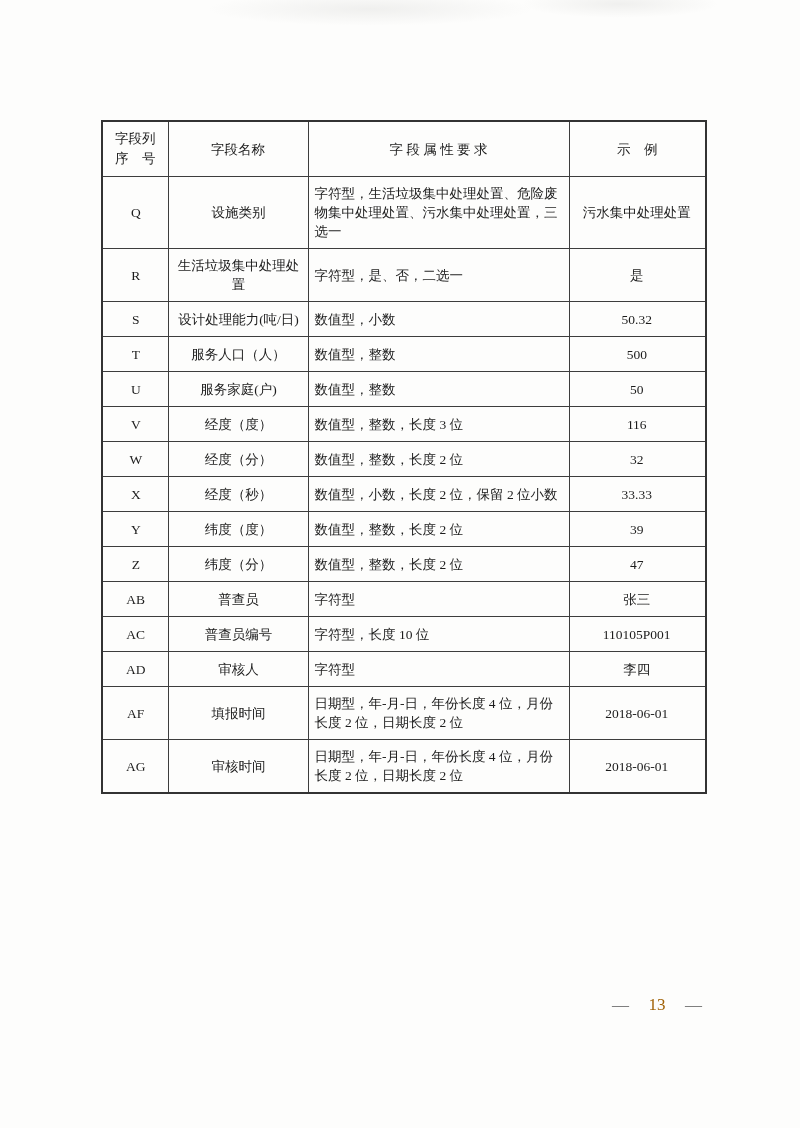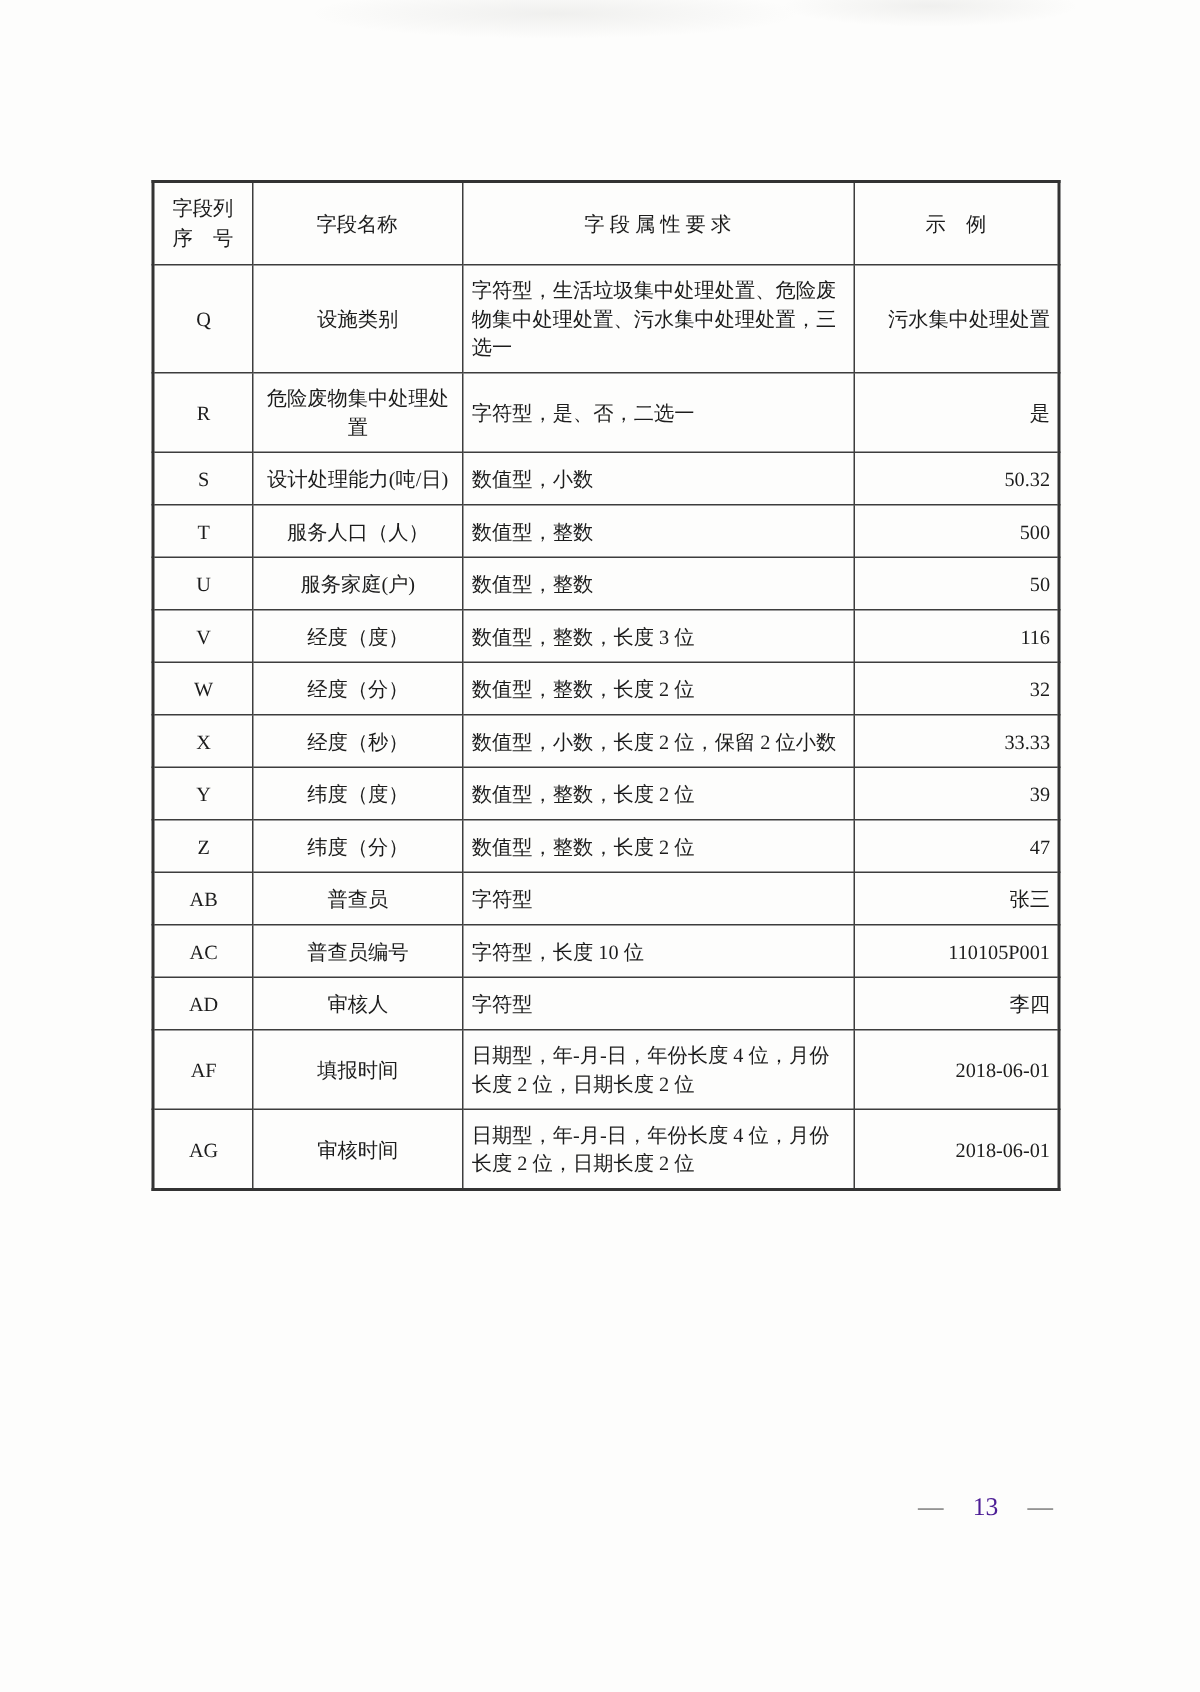--- a/index.html
+++ b/index.html
@@ -46,36 +46,36 @@
     height: 52px;
   }
   .spec-table td {
     vertical-align: middle;
     padding: 7px 5px 7px 6px;
     height: 35px;
   }
   .col-id      { width: 66px;  text-align: center; font-family: "Liberation Serif", "DejaVu Serif", serif; }
   .col-name    { width: 140px; text-align: center; }
   .col-attr    { width: 261px; text-align: left; margin-left: 36px; }
-  .col-example { width: 137px; text-align: right; padding-left: 4px !important; }
+  .col-example { width: 137px; text-align: center; padding-left: 4px !important; }
 
   .hdr-two-line div { line-height: 20px; }
 
   .page-footer {
     position: absolute;
     left: 612px; top: 995px;
     width: 90px;
     display: flex;
     align-items: center;
     justify-content: space-between;
     font-size: 17px;
     color: #4d4d4d;
     letter-spacing: 0;
   }
-  .page-footer .pf-num { color: #4c1d95; font-size: 17px; }
+  .page-footer .pf-num { color: #a16207; font-size: 17px; }
   .page-footer .pf-dash { color: #6a6a6a; }
 </style>
 </head>
 <body>
 
 <div class="page">
   <div class="smudge s1"></div>
   <div class="smudge s2"></div>
 
   <table class="spec-table">
@@ -92,21 +92,21 @@
     </thead>
     <tbody>
         <tr>
           <td class="col-id">Q</td>
           <td class="col-name">设施类别</td>
           <td class="col-attr">字符型，生活垃圾集中处理处置、危险废物集中处理处置、污水集中处理处置，三选一</td>
           <td class="col-example">污水集中处理处置</td>
         </tr>
         <tr>
           <td class="col-id">R</td>
-          <td class="col-name">危险废物集中处理处置</td>
+          <td class="col-name">生活垃圾集中处理处置</td>
           <td class="col-attr">字符型，是、否，二选一</td>
           <td class="col-example">是</td>
         </tr>
         <tr>
           <td class="col-id">S</td>
           <td class="col-name">设计处理能力(吨/日)</td>
           <td class="col-attr">数值型，小数</td>
           <td class="col-example">50.32</td>
         </tr>
         <tr>

